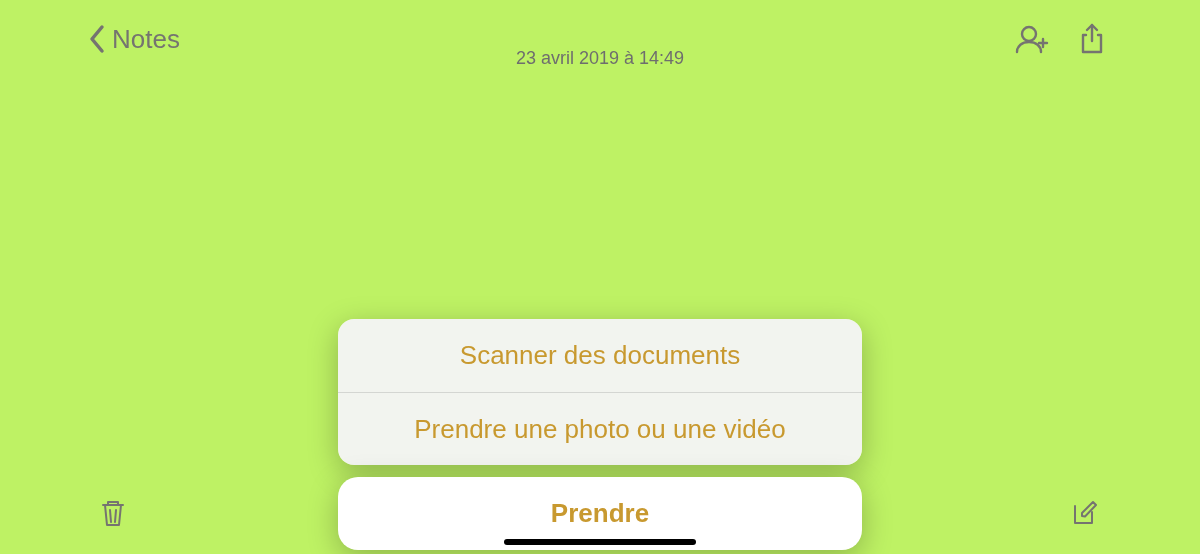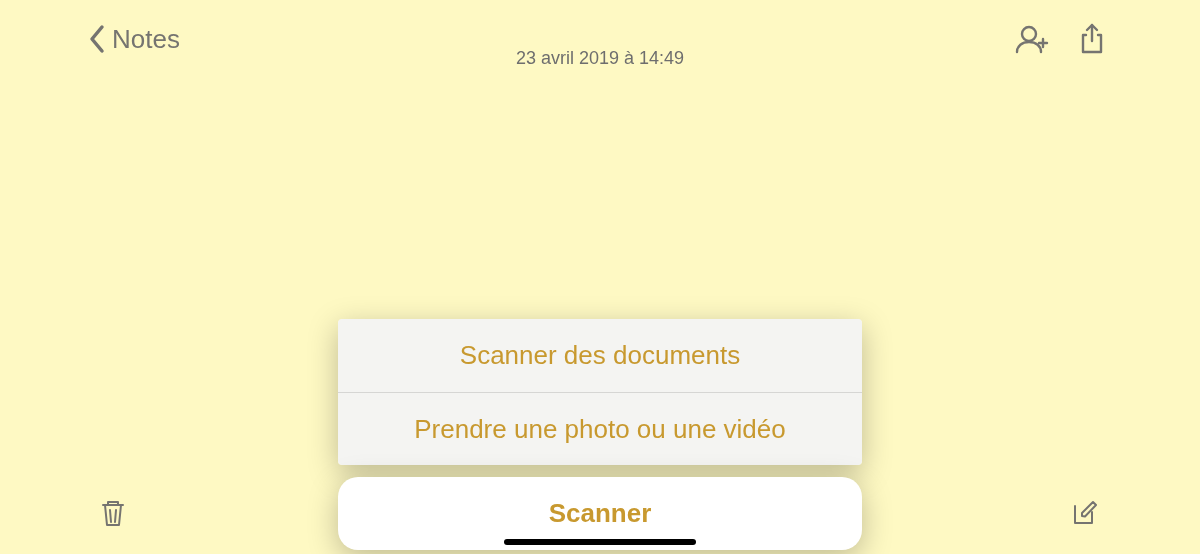--- a/index.html
+++ b/index.html
@@ -1,34 +1,34 @@
 <!DOCTYPE html>
 <html><head>
   <meta charset="utf-8">
   <style>
     * { margin:0; padding:0; box-sizing:border-box; font-family:-apple-system, "Helvetica Neue", Helvetica, Arial, sans-serif; -webkit-font-smoothing:antialiased; }
     html,body { width:1200px; height:554px; overflow:hidden; }
 
     
-    .screen   { position:relative; width:100%; height:100%; background:#fef9c3; }
+    .screen   { position:relative; width:100%; height:100%; background:#bef264; }
     .nav      { position:absolute; top:0; left:0; right:0; height:78px; display:flex; align-items:center; padding:0 88px; }
     .back     { display:flex; align-items:center; color:#757470; font-size:26px; }
     .back svg { width:18px; height:30px; margin-right:6px; }
     .spacer   { flex:1; }
     .nav-icn  { width:60px; display:flex; justify-content:center; color:#757470; }
     .nav-icn:last-child { margin-right:-10px; }
 
     .timestamp{ position:absolute; top:48px; left:0; right:0; text-align:center; color:#6e6e6e; font-size:18px; }
 
     .toolbar  { position:absolute; bottom:0; left:0; right:0; height:78px; display:flex; align-items:center; padding:0 100px; color:#757470; }
     .toolbar .spacer { flex:1; }
 
     
     .sheet-wrap{ position:absolute; left:50%; bottom:4px; transform:translateX(-50%); width:524px; }
-    .sheet    { background:rgba(244,244,244,.97); border-radius:4px; overflow:hidden; box-shadow:0 8px 30px rgba(0,0,0,.25); }
+    .sheet    { background:rgba(244,244,244,.97); border-radius:16px; overflow:hidden; box-shadow:0 8px 30px rgba(0,0,0,.25); }
     .option   { height:73px; display:flex; align-items:center; justify-content:center; font-size:26px; color:#c8992f; border-top:1px solid rgba(0,0,0,.12); cursor:pointer; }
     .option:first-child { border-top:none; }
     .cancel   { margin-top:12px; background:#fff; border-radius:20px; height:73px; display:flex; align-items:center; justify-content:center; font-size:26px; font-weight:600; color:#c8992f; box-shadow:0 8px 30px rgba(0,0,0,.25); cursor:pointer; }
 
     .home-ind { position:absolute; bottom:9px; left:50%; transform:translateX(-50%); width:192px; height:6px; border-radius:3px; background:#000; }
   </style>
 </head>
 <body>
 
 <div class="screen">
@@ -82,18 +82,18 @@
   <div class="sheet-wrap">
     <div class="sheet">
       <div class="option">
           <span>Scanner des documents</span>
         </div>
       <div class="option">
           <span>Prendre une photo ou une vidéo</span>
         </div>
     </div>
     <div class="cancel">
-      <span>Scanner</span>
+      <span>Prendre</span>
     </div>
   </div>
 
   <div class="home-ind"></div>
 </div>
 
 </body></html>

